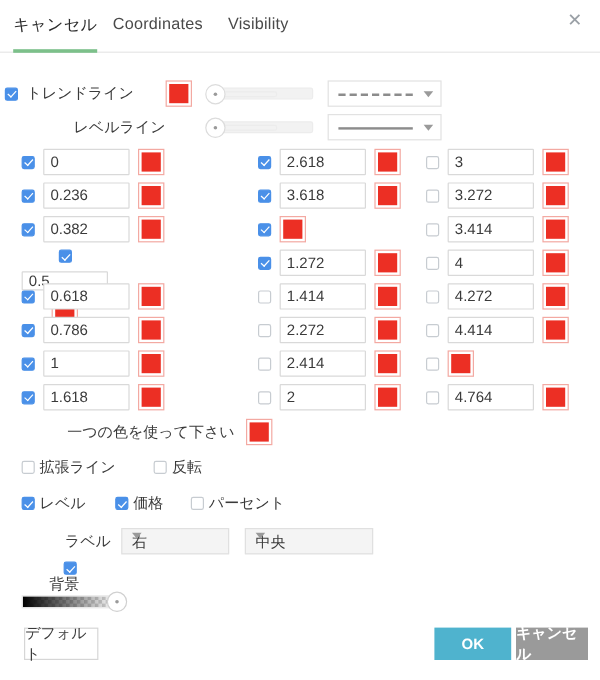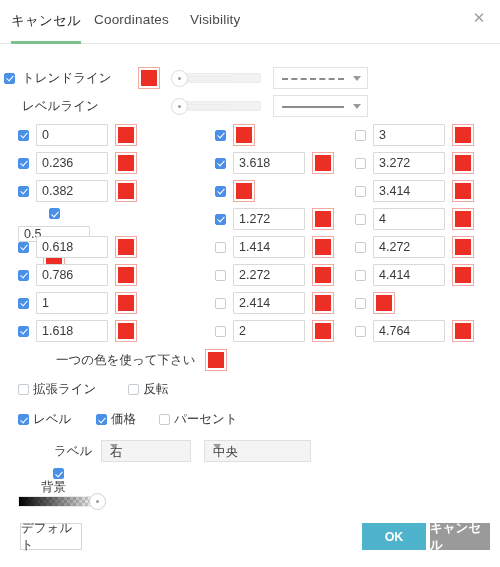--- a/index.html
+++ b/index.html
@@ -167,21 +167,21 @@
   </div>
   <div style="width:10px;"></div>
   <div class="styledd">
     <div class="dash dashed"></div>
     <div class="caret"></div>
   </div>
 </div>
 
 <div class="linerow" id="lrow1" style="top:94px;">
   <div style="width:18px;"></div>
-  <div class="lbl" style="width:116px;padding-left:4px;">レベルライン</div>
+  <div class="lbl" style="width:116px;padding-left:4px;text-align:right;">レベルライン</div>
   <div style="width:33px;"></div>
   <div class="widthslider">
     <div class="track"></div>
     <div class="taper"></div>
     <div class="knob"></div>
   </div>
   <div style="width:10px;"></div>
   <div class="styledd">
     <div class="dash"></div>
     <div class="caret"></div>
@@ -240,20 +240,21 @@
     </div>
     <div class="lvlrow" style="left: 18px; top: 320px;">
       <span class="cb on"></span>
       <input class="tinput" type="text" value="1.618" style="">
       <div class="swatch">
         <i style="background: rgb(236, 47, 36);"></i>
       </div>
     </div>
     <div class="lvlrow" style="left: 215px; top: 124px;">
       <span class="cb on"></span>
+      <input class="tinput" type="text" value="2.618" style="">
       <div class="swatch">
         <i style="background: rgb(236, 47, 36);"></i>
       </div>
     </div>
     <div class="lvlrow" style="left: 215px; top: 152px;">
       <span class="cb on"></span>
       <input class="tinput" type="text" value="3.618" style="">
       <div class="swatch">
         <i style="background: rgb(236, 47, 36);"></i>
       </div>

